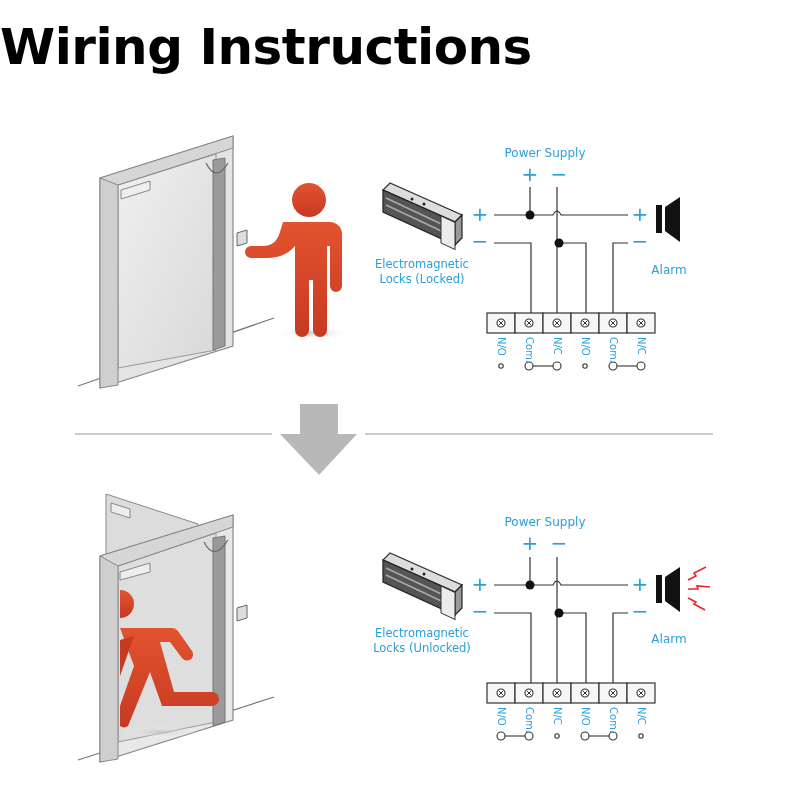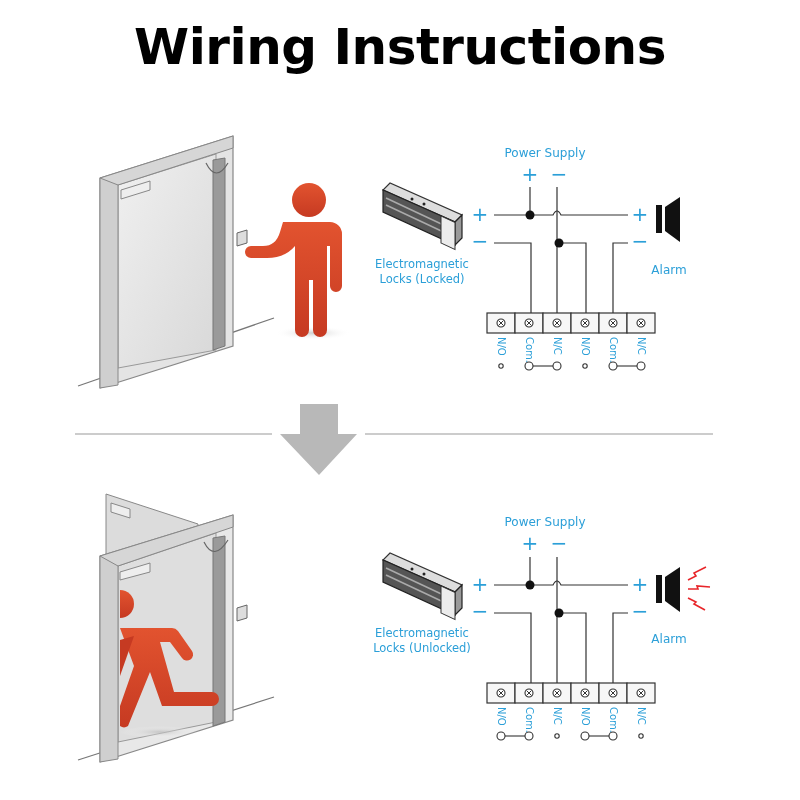--- a/index.html
+++ b/index.html
@@ -1,17 +1,17 @@
 <!DOCTYPE html>
 <html><head>
 <meta charset="utf-8">
 <style>
   html, body { margin: 0; padding: 0; background: #ffffff; }
   body { width: 800px; height: 800px; position: relative; overflow: hidden; font-family: "Liberation Sans", sans-serif; }
-  #title { position: absolute; left: 0; top: 18px; width: 800px; text-align: center; font-family: "DejaVu Sans", sans-serif; font-weight: bold; font-size: 50px; color: #000; letter-spacing: -0.5px; }
+  #title { position: absolute; left: 0; top: 18px; width: 800px; font-family: "DejaVu Sans", sans-serif; font-weight: bold; font-size: 50px; color: #000; letter-spacing: -0.5px; }
   svg { position: absolute; left: 0; top: 0; }
   .lbl { font-family: "DejaVu Sans", sans-serif; fill: #2b9fd8; }
 </style>
 </head>
 <body>
 
 <div id="title">Wiring Instructions</div>
 
 <svg width="800" height="800" viewBox="0 0 800 800">
   <defs>

